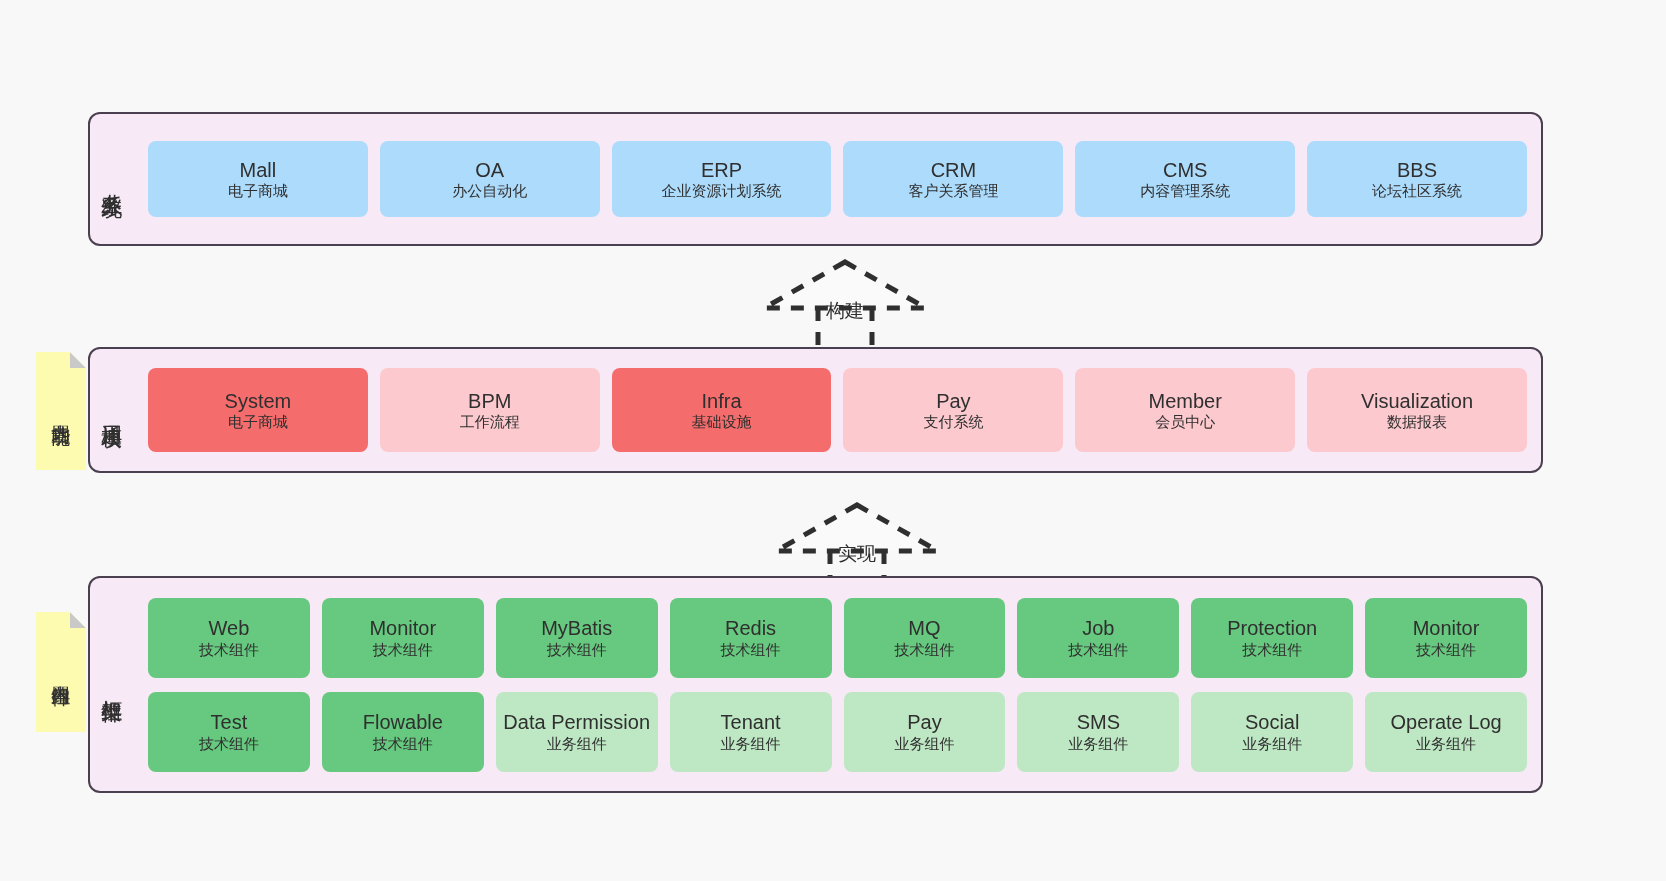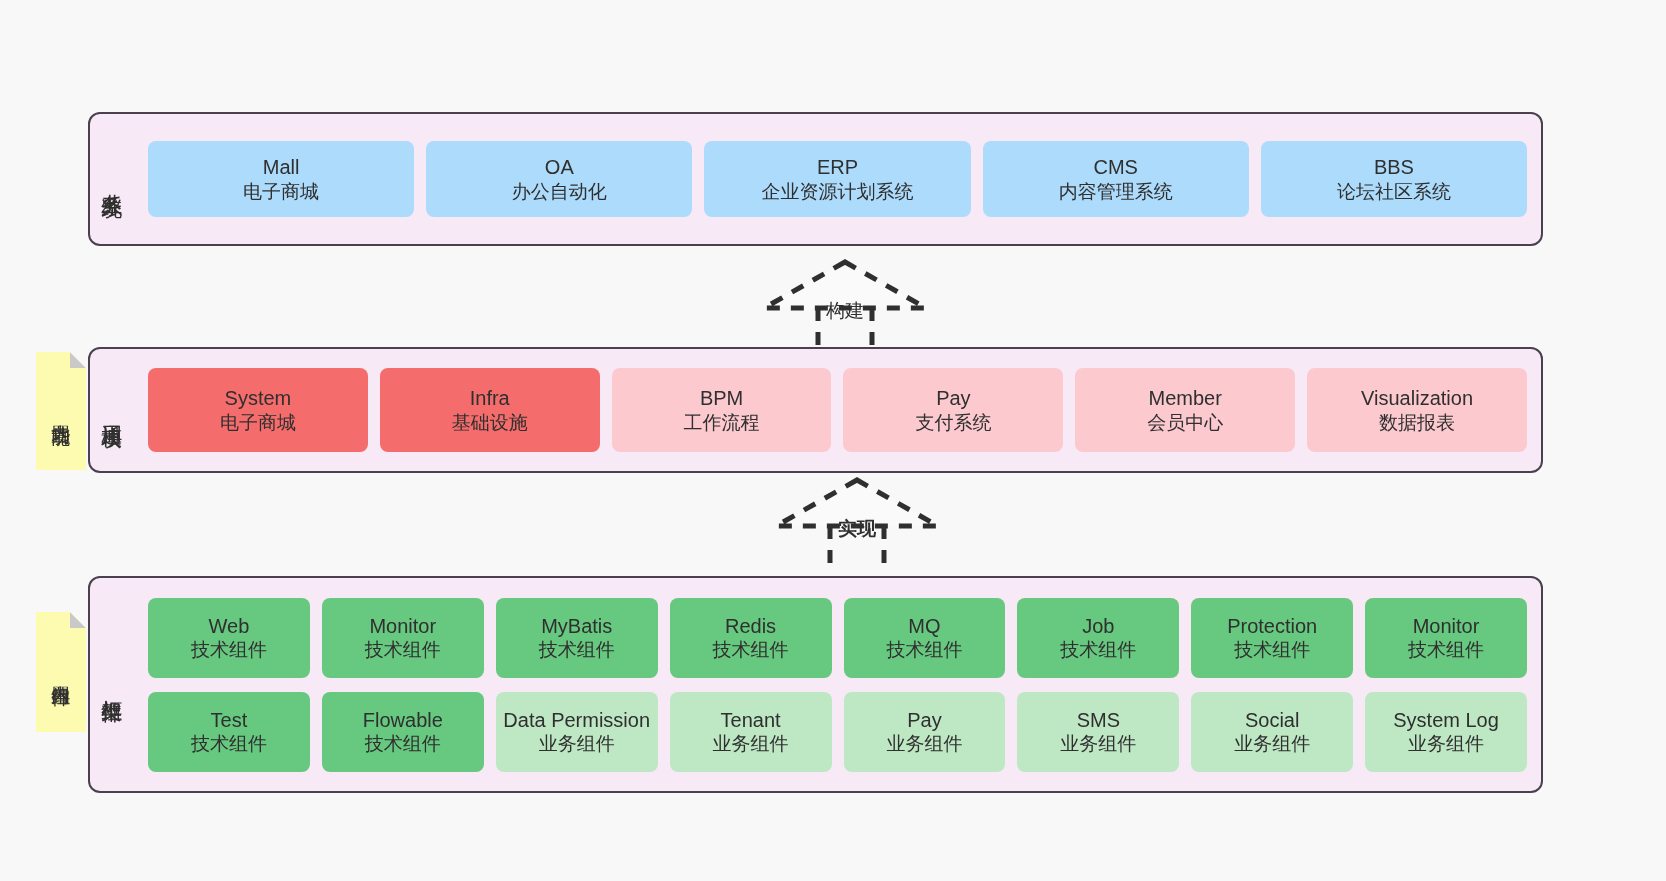--- a/index.html
+++ b/index.html
@@ -70,21 +70,21 @@
     flex-direction: column;
     align-items: center;
     justify-content: center;
     text-align: center;
     color: #2f2f2f;
     box-sizing: border-box;
     padding: 4px 6px;
     line-height: 1.22;
   }
   .node .n-title { font-size: 20px; }
-  .node .n-sub   { font-size: 19px; }
+  .node .n-sub   { font-size: 15px; }
 
   
   .c-blue        { background: #addbfb; }
   .c-red         { background: #f56c6c; }
   .c-pink        { background: #fbc9ce; }
   .c-green       { background: #67c87f; }
   .c-lightgreen  { background: #bee7c4; }
 
   
   #layer-business   { left: 88px;  top: 112px; width: 1455px; height: 134px; }
@@ -142,21 +142,21 @@
     right: 0;
     bottom: 24px;
     text-align: center;
     font-size: 19px;
     color: #2f2f2f;
     background: transparent;
     user-select: none;
   }
   #arrow-build   { left: 760px; top: 258px; text-decoration: underline; }
   #arrow-build .uml-label { bottom: 34px; }
-  #arrow-impl    { left: 772px; top: 476px; font-weight: bold; }
+  #arrow-impl    { left: 772px; top: 501px; }
   #arrow-impl .uml-label { bottom: 34px; }
 </style>
 </head>
 <body>
 
 <div class="canvas">
 
   <div class="layer" id="layer-business">
     <div class="layer-caption">业务系统</div>
     <div class="layer-body">
@@ -165,20 +165,24 @@
           <span class="n-title">Mall</span>
           <span class="n-sub">电子商城</span>
         </div>
         <div class="node c-blue">
           <span class="n-title">OA</span>
           <span class="n-sub">办公自动化</span>
         </div>
         <div class="node c-blue">
           <span class="n-title">ERP</span>
           <span class="n-sub">企业资源计划系统</span>
+        </div>
+        <div class="node c-blue">
+          <span class="n-title">CRM</span>
+          <span class="n-sub">客户关系管理</span>
         </div>
         <div class="node c-blue">
           <span class="n-title">CMS</span>
           <span class="n-sub">内容管理系统</span>
         </div>
         <div class="node c-blue">
           <span class="n-title">BBS</span>
           <span class="n-sub">论坛社区系统</span>
         </div>
       </div>
@@ -198,27 +202,27 @@
   <div class="sticky" id="sticky-common">内置功能</div>
 
   <div class="layer" id="layer-common">
     <div class="layer-caption">通用模块</div>
     <div class="layer-body">
       <div class="node-row">
         <div class="node c-red">
           <span class="n-title">System</span>
           <span class="n-sub">电子商城</span>
         </div>
+        <div class="node c-pink">
+          <span class="n-title">BPM</span>
+          <span class="n-sub">工作流程</span>
+        </div>
         <div class="node c-red">
           <span class="n-title">Infra</span>
           <span class="n-sub">基础设施</span>
-        </div>
-        <div class="node c-pink">
-          <span class="n-title">BPM</span>
-          <span class="n-sub">工作流程</span>
         </div>
         <div class="node c-pink">
           <span class="n-title">Pay</span>
           <span class="n-sub">支付系统</span>
         </div>
         <div class="node c-pink">
           <span class="n-title">Member</span>
           <span class="n-sub">会员中心</span>
         </div>
         <div class="node c-pink">
@@ -301,21 +305,21 @@
         </div>
         <div class="node c-lightgreen">
           <span class="n-title">SMS</span>
           <span class="n-sub">业务组件</span>
         </div>
         <div class="node c-lightgreen">
           <span class="n-title">Social</span>
           <span class="n-sub">业务组件</span>
         </div>
         <div class="node c-lightgreen">
-          <span class="n-title">System Log</span>
+          <span class="n-title">Operate Log</span>
           <span class="n-sub">业务组件</span>
         </div>
       </div>
 
     </div>
   </div>
 
 </div>
 
 </body></html>

